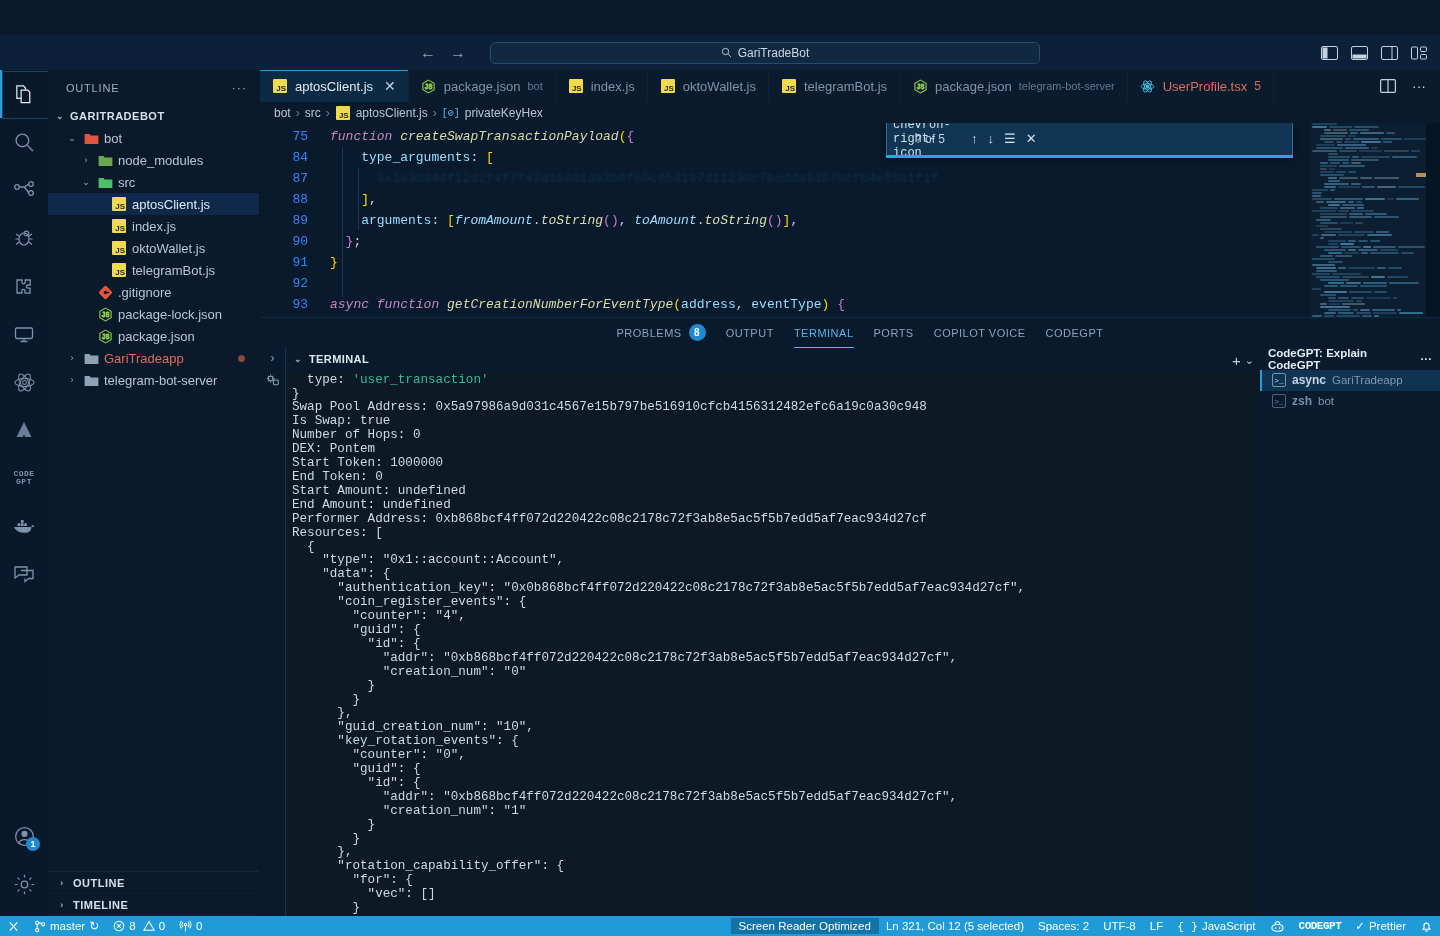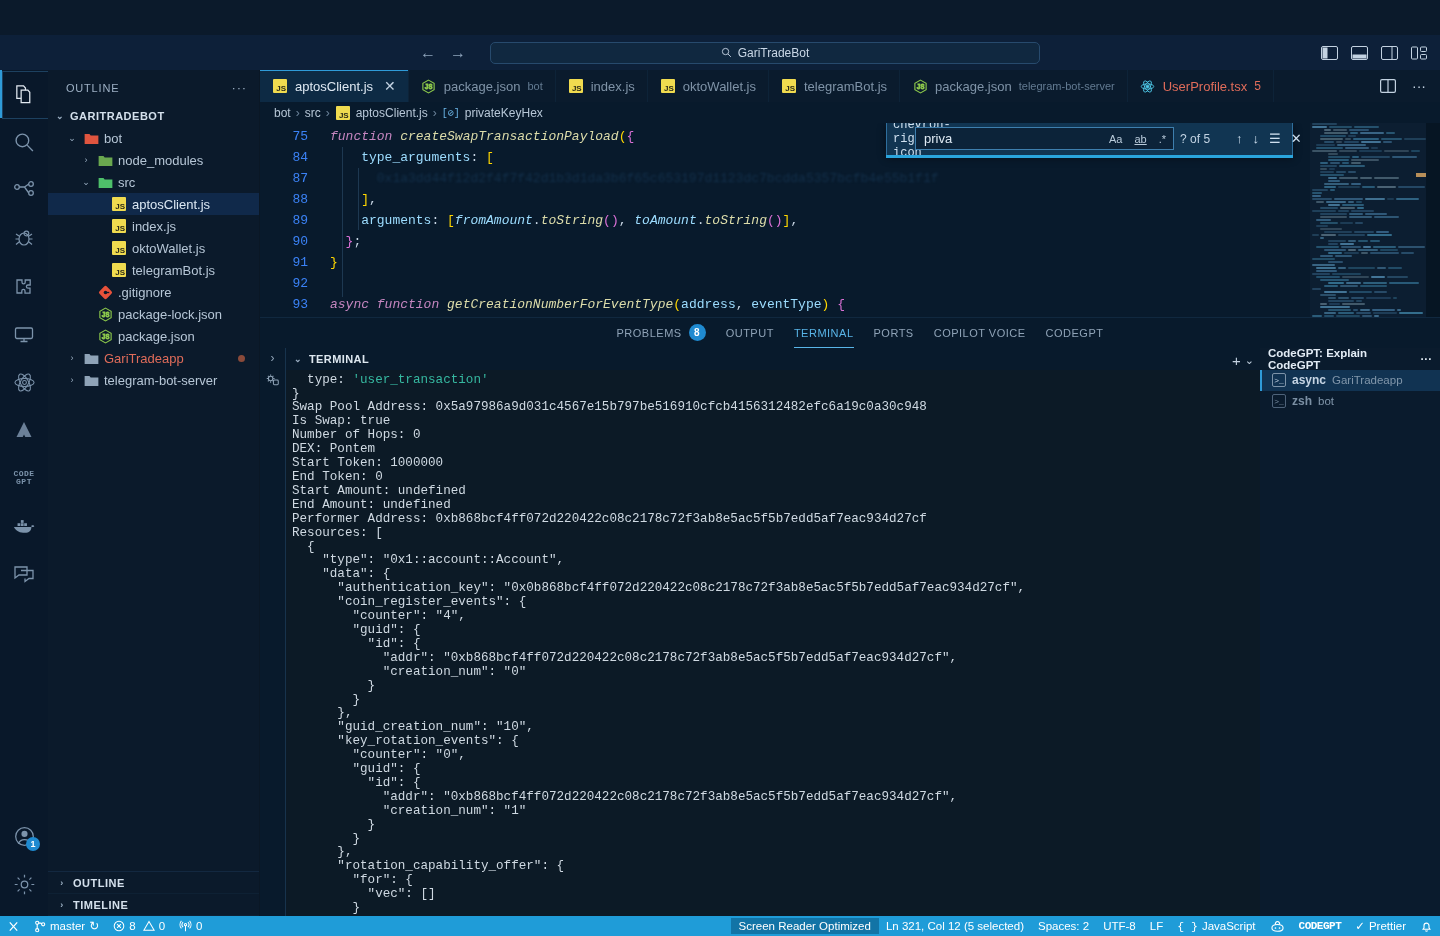--- a/index.html
+++ b/index.html
@@ -995,26 +995,20 @@
           <div class="mm-blk" style="width: 9.82069px; background: rgb(77, 134, 170); opacity: 0.590584;"></div>
           <div class="mm-blk" style="width: 5.23892px; background: rgb(77, 134, 170); opacity: 0.856424;"></div>
         </div>
         <div id="mm-slider"></div>
       <div id="mm-marker"></div>
     </div>
     <div id="scroll-deco"></div>
 
     <div id="findwidget">
       <span class="find-toggle" style="font-family:'Liberation Mono',monospace">chevron-right-icon</span>
-      <div id="findinput">
-        <input value="priva" style="">
-        <span class="fopt">Aa</span>
-        <span class="fopt" style="text-decoration:underline">ab</span>
-        <span class="fopt">.*</span>
-      </div>
       <span id="findcount">? of 5</span>
       <span class="find-act">↑</span>
       <span class="find-act">↓</span>
       <span class="find-act">☰</span>
       <span class="find-act">✕</span>
     </div>
   <div class="indent-guide" style="left: 82px; top: 24px; height: 150px;"></div>
       <div class="indent-guide" style="left: 98px; top: 45px; height: 62px;"></div>
     </div>
 

